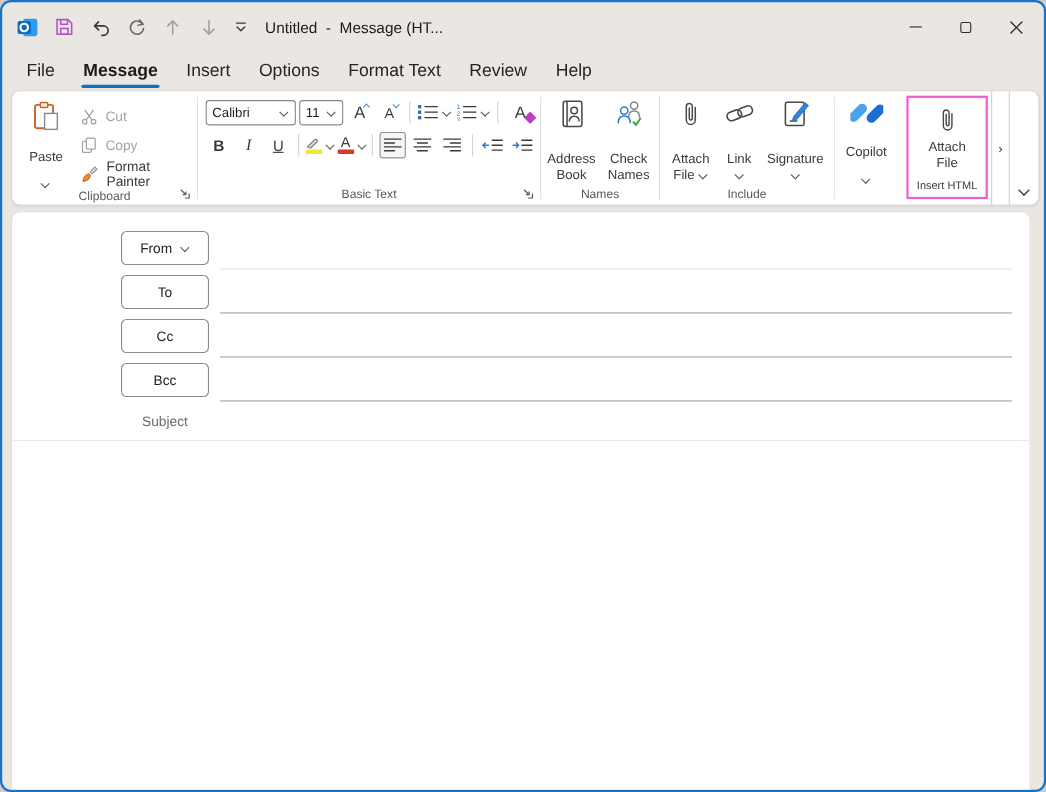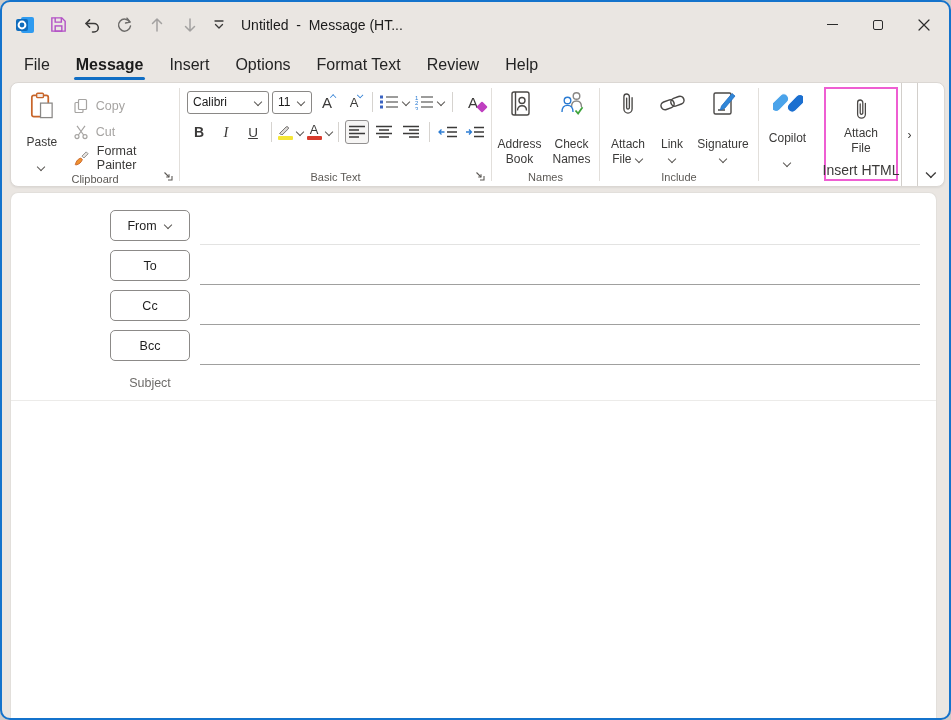--- a/index.html
+++ b/index.html
@@ -92,21 +92,21 @@
   .g-copilot { width:57px; }
   .nb { width:50px; } .ib-attach { width:48px; } .ib-link { width:36px; } .ib-sig { width:62px; }
   .lblwrap { display:inline-block; }
 
   
   .insert-box {
     width:74px; margin:4px 0 5px 8px; border:2px solid #ee5ed2;
     display:flex; flex-direction:column; align-items:center; padding-top:5px;
     font-size:12px; color:#3b3a39; text-align:center; line-height:1.25;
   }
-  .insert-box .grp-label { margin-top:auto; height:17px; color:#3b3a39; font-size:14px; white-space:nowrap;text-align:center; }
+  .insert-box .grp-label { margin-top:auto; height:17px; color:#3b3a39; font-size:10px; white-space:nowrap;text-align:center; }
 
   .ribbon-tail { flex:1; min-width:0; }
   .more-col { width:17px; border-left:1px solid #d2cfcb; border-right:1px solid #d2cfcb; display:flex; align-items:center; justify-content:center; color:#3b3a39; font-size:12px; }
   .collapse-col { width:26px; display:flex; align-items:flex-end; justify-content:center; padding-bottom:9px; }
   .collapse-col .chev { transform:scale(1.25); color:#3b3a39; }
 
   
   .compose {
     position:absolute; top:190px; left:8px; right:12px; bottom:0;
     background:#fff; border:1px solid #e2dfdb; border-bottom:none;
@@ -234,38 +234,38 @@
             <svg width="29" height="30" viewBox="0 0 30 30">
               <rect x="5" y="4" width="17" height="22" rx="2" fill="none" stroke="#c8652a" stroke-width="1.8"></rect>
               <rect x="10" y="1.8" width="7" height="4.6" rx="1" fill="#f3ece7" stroke="#c8652a" stroke-width="1.4"></rect>
               <rect x="14" y="12" width="12" height="15" fill="#fff" stroke="#8a8886" stroke-width="1.3"></rect>
             </svg>
           </span>
           <span class="lblwrap"><span>Paste</span></span>
           <span class="chev" style="margin-top:4px;"></span>
         </div>
         <div class="clip-col">
-          <div class="clip-row disabled">
-            <span>
-              <svg width="16" height="16" viewBox="0 0 16 16" fill="none" stroke="#a6a4a2" stroke-width="1.2">
-                <rect x="2" y="4.5" width="8" height="10" rx="1"></rect>
-                <rect x="5.5" y="1.5" width="8" height="10" rx="1" fill="#fff"></rect>
-              </svg>
-            </span>
-            <span>Copy</span>
-          </div>
           <div class="clip-row disabled">
             <span>
               <svg width="16" height="16" viewBox="0 0 16 16" fill="none" stroke="#a6a4a2" stroke-width="1.2">
                 <circle cx="4" cy="12.6" r="2"></circle>
                   <circle cx="12" cy="12.6" r="2"></circle>
                 <path d="M5.4 11 L12 1.8 M10.6 11 L4 1.8"></path>
               </svg>
             </span>
             <span>Cut</span>
+          </div>
+          <div class="clip-row disabled">
+            <span>
+              <svg width="16" height="16" viewBox="0 0 16 16" fill="none" stroke="#a6a4a2" stroke-width="1.2">
+                <rect x="2" y="4.5" width="8" height="10" rx="1"></rect>
+                <rect x="5.5" y="1.5" width="8" height="10" rx="1" fill="#fff"></rect>
+              </svg>
+            </span>
+            <span>Copy</span>
           </div>
           <div class="clip-row">
             <span>
               <svg width="17" height="17" viewBox="0 0 18 18">
                 <path d="M9.5 6.5 L14 2 l2 2-4.5 4.5 z" fill="#e8e4e0" stroke="#8a8886" stroke-width="1"></path>
                 <path d="M2.5 15.5 c.8-3.8 2.8-6 5.8-7 l1.6 1.6 c-1 3-3.2 5-7 5.8 z" fill="#f0922f" stroke="#c8652a" stroke-width="1"></path>
               </svg>
             </span>
             <span>Format Painter</span>
           </div>

